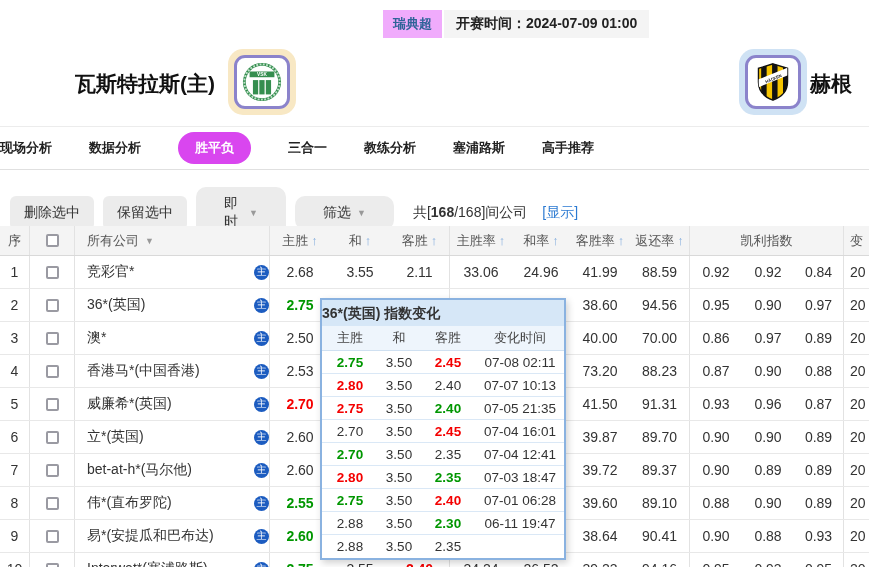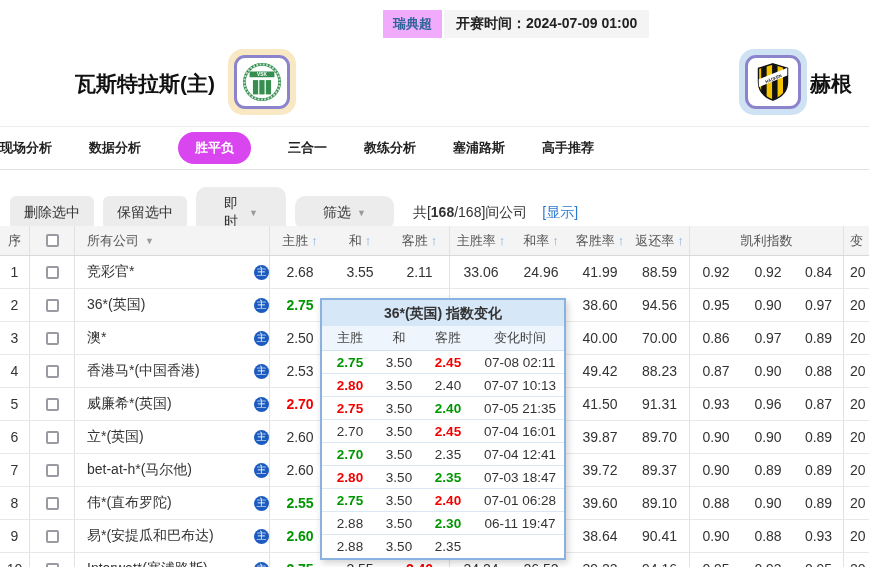--- a/index.html
+++ b/index.html
@@ -58,21 +58,21 @@
   .arrow { color:#85aede; font-weight:bold; font-size:13px; margin-left:3px; }
   .chk { width:13px; height:13px; border:2px solid #9a9aa2; border-radius:2px; background:#fff; cursor:pointer; }
   .hicon { display:inline-flex; width:15px; height:15px; min-width:15px; border-radius:50%;
            background:#1c5cc0; color:#fff; font-size:10px; align-items:center; justify-content:center; }
   .cname { cursor:pointer; white-space:nowrap; }
   .up   { color:#009600; font-weight:bold; }
   .down { color:#f40000; font-weight:bold; }
   
   .popup { position:absolute; left:320px; top:298px; width:246px; height:262px; z-index:5;
            background:#fff; border:2px solid #8ab2e0; box-shadow:2px 3px 7px rgba(0,0,0,.18); font-size:13px; }
-  .popup-title { height:26px; line-height:26px; text-align:center; font-weight:bold;
+  .popup-title { height:26px; line-height:26px; font-weight:bold;
                  font-size:14px; color:#333; background:#d6e7f7; }
   .popup-head, .popup-row { display:grid; grid-template-columns:56px 42px 56px 1fr; align-items:center; text-align:center; }
   .popup-head { height:25px; background:#eef5fc; border-bottom:1px solid #cfe0f1; color:#444; }
   .popup-row { height:23px; border-bottom:1px solid #dae8f6; font-size:13.5px; }
   .popup-row:last-child { border-bottom:none; }
 </style>
 </head>
 <body>
 
 <div class="page">
@@ -257,21 +257,21 @@
           </div>
     <div class="td name-cell bdr">
       <span class="cname">香港马*(中国香港)</span>
       <span class="hicon">主</span>
     </div>
     <div class="td">2.53</div>
     <div class="td"></div>
     <div class="td bdr"></div>
     <div class="td"></div>
     <div class="td"></div>
-    <div class="td">49.42</div>
+    <div class="td">73.20</div>
     <div class="td bdr">88.23</div>
     <div class="td">0.87</div>
     <div class="td">0.90</div>
     <div class="td bdr">0.88</div>
     <div class="td change-cell">20</div>
   </div>
         <div class="trow">
     <div class="td bdr">5</div>
     <div class="td bdr">
             <span class="chk"></span>

